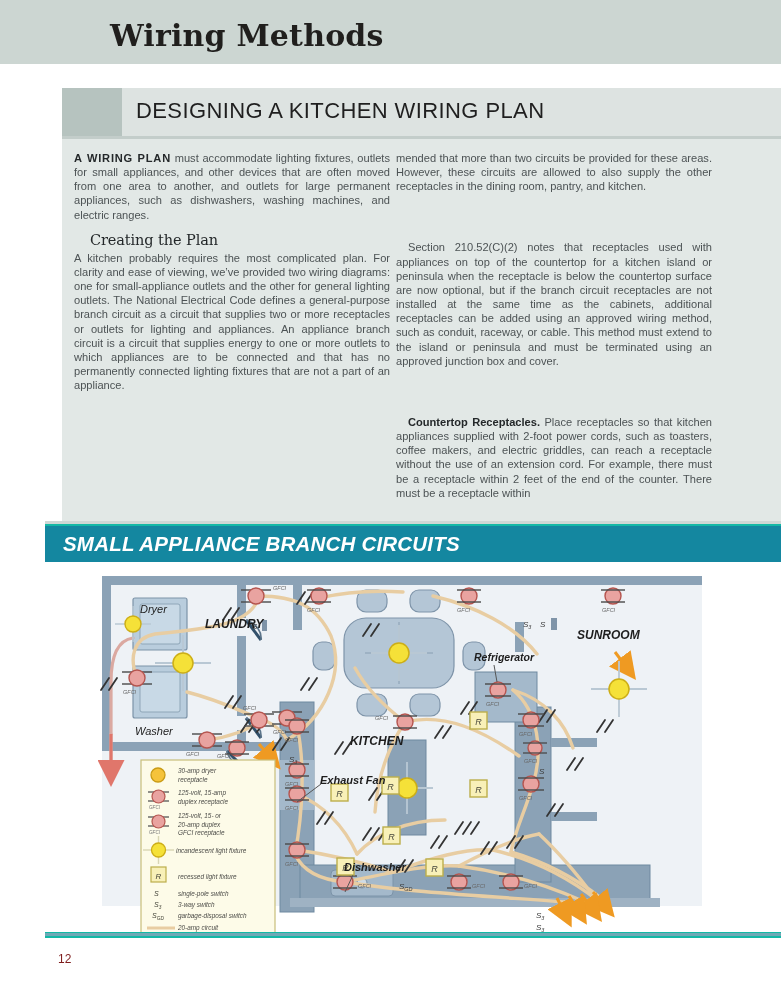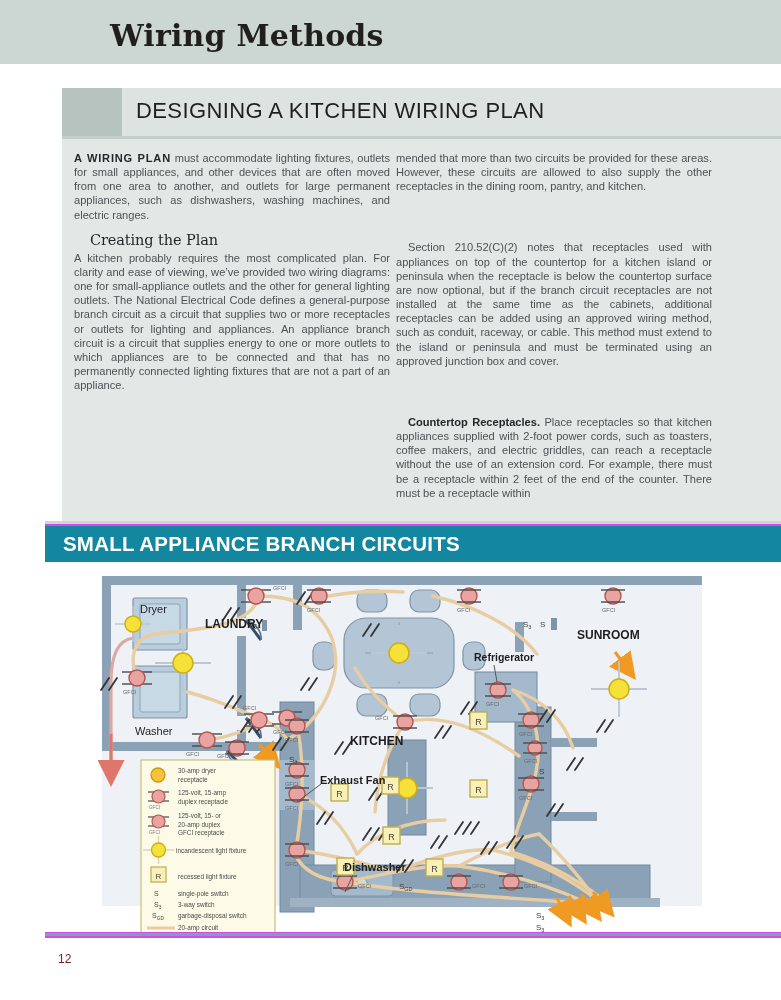--- a/index.html
+++ b/index.html
@@ -72,21 +72,22 @@
     font-weight:normal;
     color:#24282a;
     letter-spacing:-.1px;
   }
   .lead { font-weight:bold; letter-spacing:.8px; color:#24282a; }
   .runin { font-weight:bold; color:#24282a; }
 
   
   .fig-wrap {
     position:absolute; left:45px; top:521px; width:736px; height:417px;
-    background:#d946ef;
+    background:#14b8a6;
+    font-style:italic;
   }
   .fig-toprule {
     position:absolute; left:0; top:0; width:736px; height:3px;
     background:#cfd7d5;
   }
   .fig-banner {
     position:absolute; left:0; top:5px; width:736px; height:36px;
     background:#1487a0;
   }
   .fig-banner-title {

